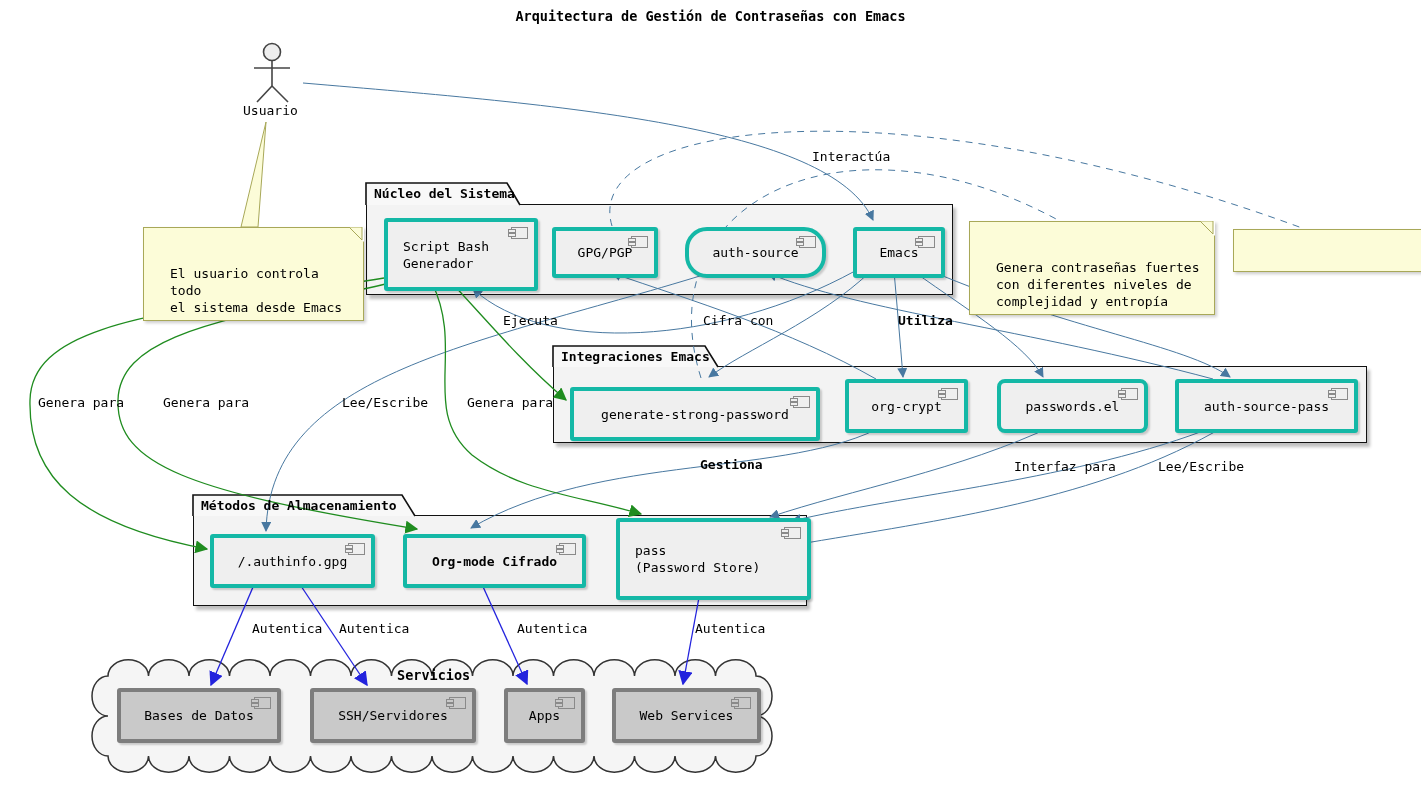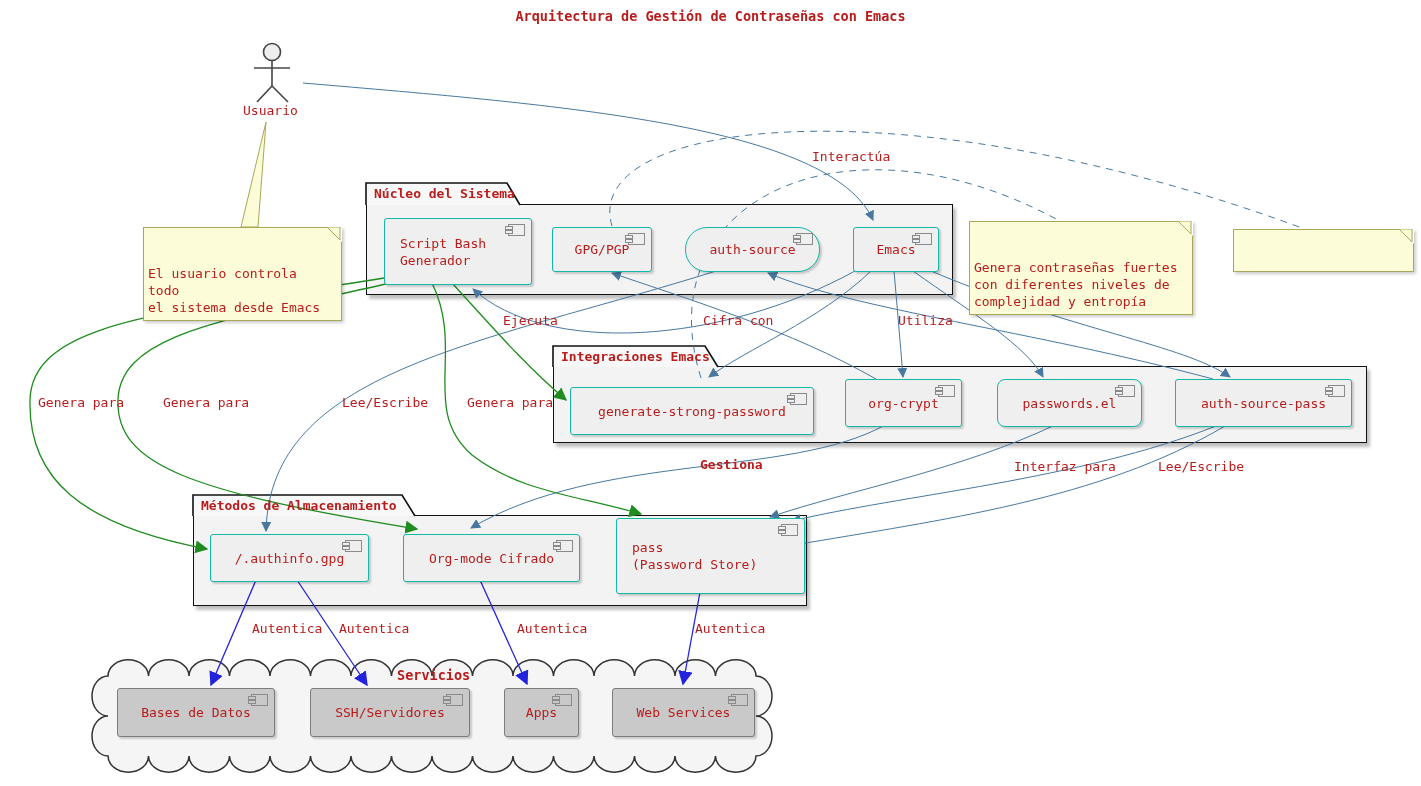--- a/index.html
+++ b/index.html
@@ -1,34 +1,34 @@
 <!DOCTYPE html>
 <html><head>
 <meta charset="utf-8">
 <style>
   html,body{margin:0;padding:0;background:#ffffff;}
   .canvas{position:relative;width:1421px;height:786px;background:#fff;overflow:hidden;
-          font-family:"DejaVu Sans Mono",monospace;color:#b91c1c;}
+          font-family:"DejaVu Sans Mono",monospace;color:#000000;}
   .abs{position:absolute;}
   .title{left:0;right:0;top:8px;text-align:center;font-weight:bold;font-size:13.5px;}
   .pkg{background:#f3f3f3;border:1.6px solid #111;box-shadow:3px 4px 3px rgba(0,0,0,.25);z-index:1;}
   .tablabel{font-weight:bold;font-size:13px;z-index:4;}
-  .comp{background:#efefef;border:1px solid #14b8a6;border-radius:3px;
+  .comp{background:#efefef;border:4px solid #14b8a6;border-radius:3px;
         box-shadow:2px 2px 2px rgba(0,0,0,.18);z-index:3;
         display:flex;align-items:center;justify-content:center;
         font-size:13px;white-space:pre-line;line-height:17px;}
   .comp.multi{justify-content:flex-start;padding-left:15px;text-align:left;}
   .comp.svc{background:#c9c9c9;border-color:#7d7d7d;}
   .cicon{position:absolute;top:5px;right:6px;width:15px;height:10px;border:1px solid #8a8a8a;}
   .cicon::before,.cicon::after{content:"";position:absolute;left:-4px;width:6px;height:2px;
         border:1px solid #8a8a8a;background:#efefef;}
   .cicon::before{top:1px;} .cicon::after{bottom:1px;}
   .svc .cicon::before,.svc .cicon::after{background:#c9c9c9;}
   .note{background:#fcfcd8;border:1px solid #a8a858;box-shadow:2px 2px 3px rgba(0,0,0,.2);
-        padding:3px 9px 4px 4px;font-size:13px;line-height:17px;white-space:pre-line;z-index:3;}
+        padding:3px 9px 4px 26px;font-size:13px;line-height:17px;white-space:pre-line;z-index:3;}
   .fold{position:absolute;top:-1px;right:-1px;z-index:5;}
   .elabel{font-size:13px;z-index:4;white-space:nowrap;}
   .cloudlabel{font-weight:bold;font-size:13.5px;z-index:4;}
   svg.layer{position:absolute;left:0;top:0;z-index:2;}
 </style>
 </head>
 <body>
 
 <div class="canvas">
 
@@ -143,21 +143,21 @@
   <div class="abs comp" style="left:997px;top:379px;width:143px;height:46px;border-radius:8px;">
     <span class="cicon"></span>
     <span>passwords.el</span></div>
   <div class="abs comp" style="left:1175px;top:379px;width:175px;height:46px;">
     <span class="cicon"></span>
     <span>auth-source-pass</span></div>
 
   <div class="abs comp" style="left:210px;top:534px;width:157px;height:46px;">
     <span class="cicon"></span>
     <span>/.authinfo.gpg</span></div>
-  <div class="abs comp" style="left:403px;top:534px;width:175px;height:46px;">
+  <div class="abs comp" style="left:403px;top:534px;width:175px;height:46px;font-weight:bold;">
     <span class="cicon"></span>
     <span>Org-mode Cifrado</span></div>
   <div class="abs comp svc" style="left:117px;top:688px;width:156px;height:47px;">
     <span class="cicon"></span>
     <span>Bases de Datos</span></div>
 
   <div class="abs comp multi" style="left:616px;top:518px;width:172px;height:74px;">
     <span class="cicon"></span>
     <span>pass
 (Password Store)</span></div>
@@ -189,21 +189,21 @@
   <div class="abs note" style="left:1233px;top:229px;width:166px;">
     <svg class="fold" width="15" height="15">
       <path d="M0 0 L15 15 L15 0 Z" fill="#ffffff"></path>
         <path d="M0 0 L13 13 L13 0 Z" fill="#fcfcd8" stroke="#a8a858"></path>
       </svg>
     </div>
 
   <div class="abs elabel" style="left:812px;top:149px;">Interactúa</div>
   <div class="abs elabel" style="left:503px;top:313px;">Ejecuta</div>
   <div class="abs elabel" style="left:703px;top:313px;">Cifra con</div>
-  <div class="abs elabel" style="left:898px;top:313px;">Utiliza</div>
+  <div class="abs elabel" style="left:898px;top:313px;font-weight:bold;">Utiliza</div>
   <div class="abs elabel" style="left:38px;top:395px;">Genera para</div>
   <div class="abs elabel" style="left:163px;top:395px;">Genera para</div>
   <div class="abs elabel" style="left:342px;top:395px;">Lee/Escribe</div>
   <div class="abs elabel" style="left:467px;top:395px;">Genera para</div>
   <div class="abs elabel" style="left:700px;top:457px;font-weight:bold;">Gestiona</div>
   <div class="abs elabel" style="left:1014px;top:459px;">Interfaz para</div>
   <div class="abs elabel" style="left:1158px;top:459px;">Lee/Escribe</div>
   <div class="abs elabel" style="left:252px;top:621px;">Autentica</div>
   <div class="abs elabel" style="left:339px;top:621px;">Autentica</div>
   <div class="abs elabel" style="left:517px;top:621px;">Autentica</div>

